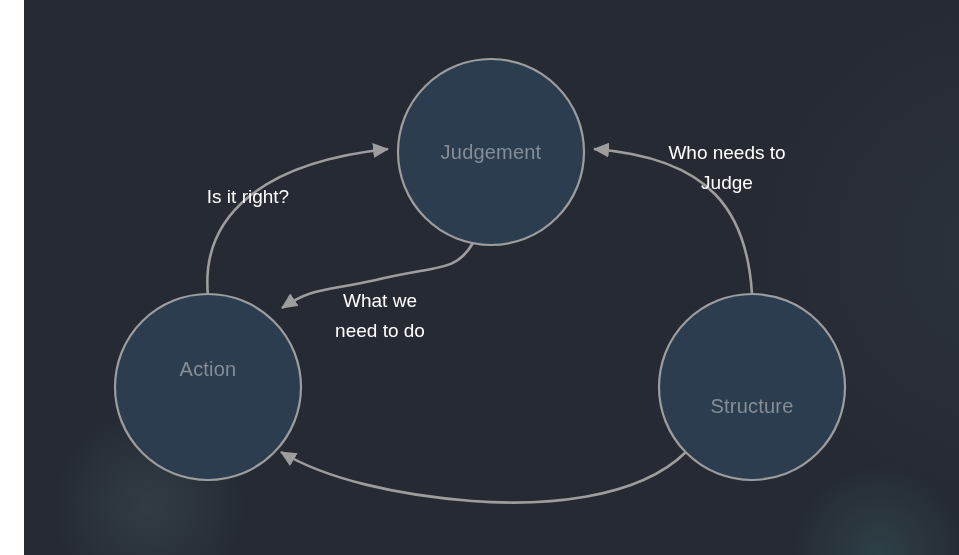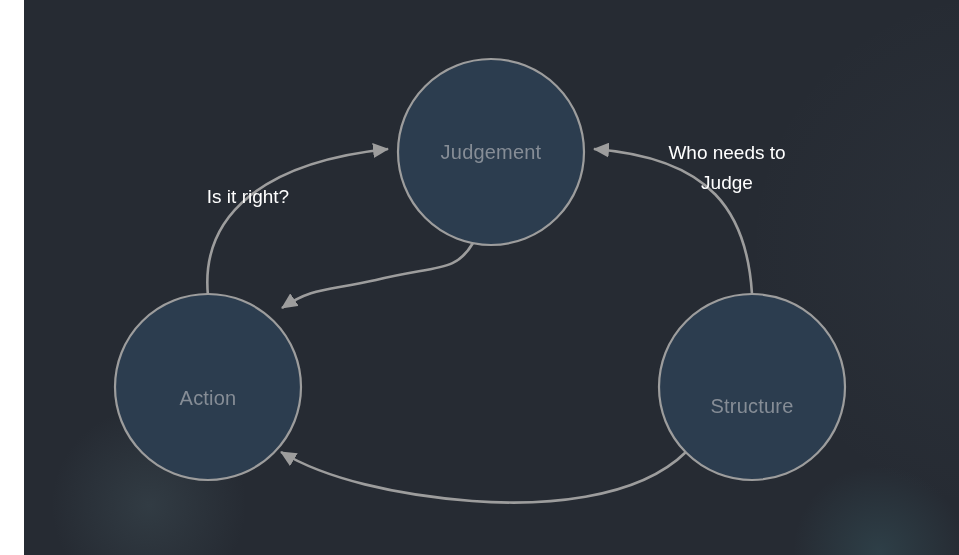--- a/index.html
+++ b/index.html
@@ -69,19 +69,20 @@
     <path d="M 449 243 C 432 272 415 265 352 280 C 303 291 289 287 258 308" fill="none" stroke="#9d9d9d" stroke-width="2.6" marker-end="url(#arrowhead)"></path>
 
     <path d="M 662 452 C 612 501 515 506 448 501 C 372 495 302 479 257 452" fill="none" stroke="#9d9d9d" stroke-width="2.6" marker-end="url(#arrowhead)"></path>
 
     <circle cx="467" cy="152" r="93" fill="#2c3d4f" stroke="#9d9d9d" stroke-width="2.2"></circle>
     <circle cx="184" cy="387" r="93" fill="#2c3d4f" stroke="#9d9d9d" stroke-width="2.2"></circle>
     <circle cx="728" cy="387" r="93" fill="#2c3d4f" stroke="#9d9d9d" stroke-width="2.2"></circle>
   </svg>
 
   <div class="node-label" style="left:467px; top:152px;">Judgement</div>
-  <div class="node-label" style="left:184px; top:398px;">Action</div>
+  <div class="node-label" style="left:184px; top:369px;">Action</div>
   <div class="node-label" style="left:728px; top:406px;">Structure</div>
 
   <div class="edge-label who-needs">Who needs to Judge</div>
   <div class="edge-label is-it-right">Is it right?</div>
+  <div class="edge-label what-we-need">What we need to do</div>
 
 </div>
 
 </body></html>

